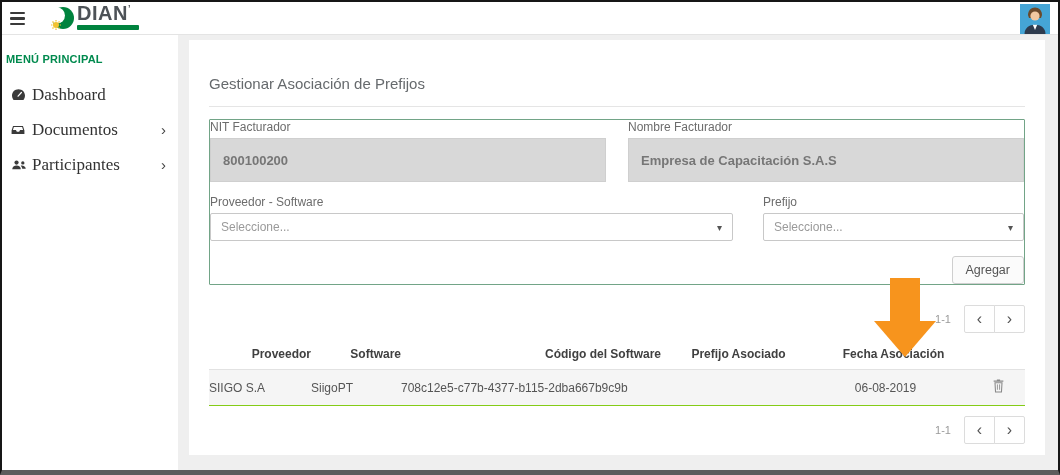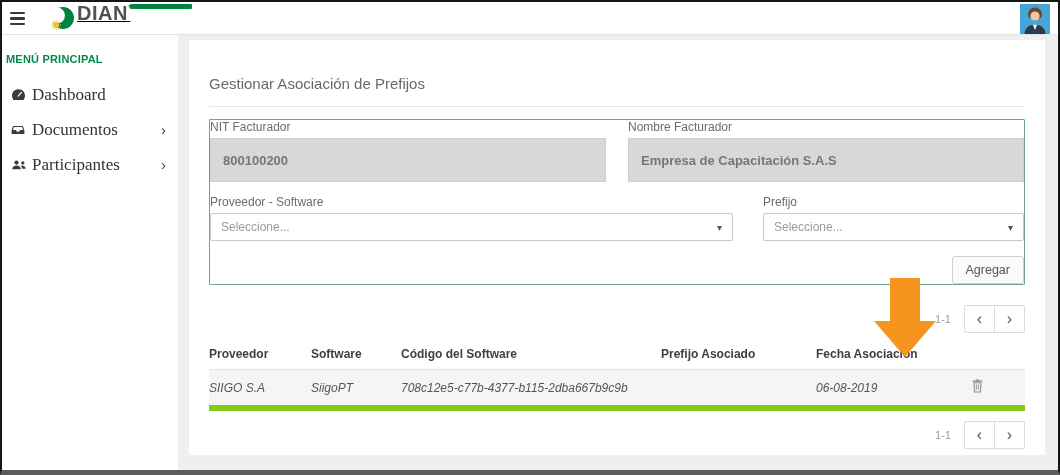--- a/index.html
+++ b/index.html
@@ -22,21 +22,21 @@
     border-bottom: 1px solid #e4e4e4;
     display: flex;
     align-items: center;
     padding: 0 8px 0 8px;
   }
   .hamburger { width: 15px; display: flex; flex-direction: column; gap: 3px; cursor: pointer; margin-top: 1px; }
   .hamburger span { display:block; height: 2.5px; background: #3a3a3a; border-radius: 1px; }
 
   .logo { display: flex; align-items: flex-start; margin-left: 22px; height: 30px; }
   .logo svg { margin-top: 1px; }
-  .logo-text-wrap { display: flex; flex-direction: row; margin-left: 2px; text-decoration: underline; }
+  .logo-text-wrap { display: flex; flex-direction: column; margin-left: 2px; }
   .logo-text {
     font-size: 20px; font-weight: 800; color: #4d5257;
     letter-spacing: 0.5px; line-height: 20px;
   }
   .logo-mark-tick { font-size: 9px; color:#4d5257; vertical-align: top; font-weight:700; }
   .logo-tagline { width: 62px; height: 5px; background: #00833E; margin-top: 1px; border-radius: 1px; }
 
   .topbar-spacer { flex: 1; }
   .avatar { width: 30px; height: 30px; overflow: hidden; cursor: pointer; margin-top: 2px; }
 
@@ -103,26 +103,26 @@
     display: flex; align-items: center; justify-content: center;
     font-family: "Liberation Sans", sans-serif;
   }
   .pager-btn + .pager-btn { margin-left: -1px; }
   .pager-btn:first-child { border-radius: 2px 0 0 2px; }
   .pager-btn:last-child { border-radius: 0 2px 2px 0; }
 
   
   table { width: 100%; border-collapse: collapse; table-layout: fixed; margin-top: 6px; }
   th {
-    text-align: left; font-size: 12px; color: #404040; font-weight: 700;
+    text-align: right; font-size: 12px; color: #404040; font-weight: 700;
     padding: 8px 0; border-bottom: 1px solid #e2e2e2; white-space: nowrap;
   }
   td { font-size: 12px; color: #555; padding: 9px 0; white-space: nowrap; overflow: hidden; }
-  tbody tr { background: #f5f5f5; border-bottom: 6px solid #84cc16; font-style: italic; }
-  .col-right { text-align: left; }
+  tbody tr { background: #f5f5f5; border-bottom: 1px solid #84cc16; }
+  .col-right { text-align: center; }
   .cell-fecha { padding-right: 16px; }
   .trash-btn { background: none; border: none; cursor: pointer; color: #8a8a8a; padding: 0; }
 
   
   .big-arrow { position: absolute; left: 696px; top: 243px; width: 62px; z-index: 5; pointer-events: none; }
   .big-arrow .shaft { width: 30px; height: 43px; margin: 0 auto; background: #F7941D; }
   .big-arrow .head {
     width: 0; height: 0; margin: 0 auto;
     border-left: 31px solid transparent;
     border-right: 31px solid transparent;

